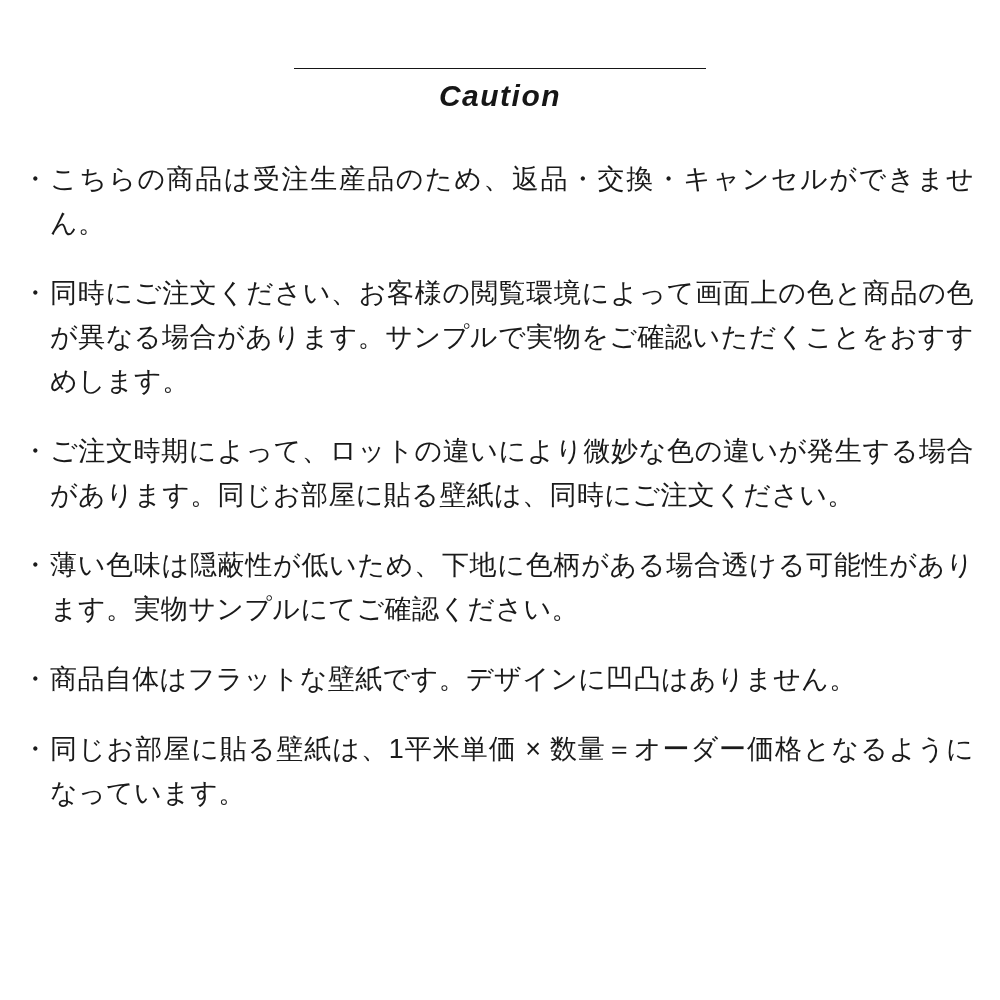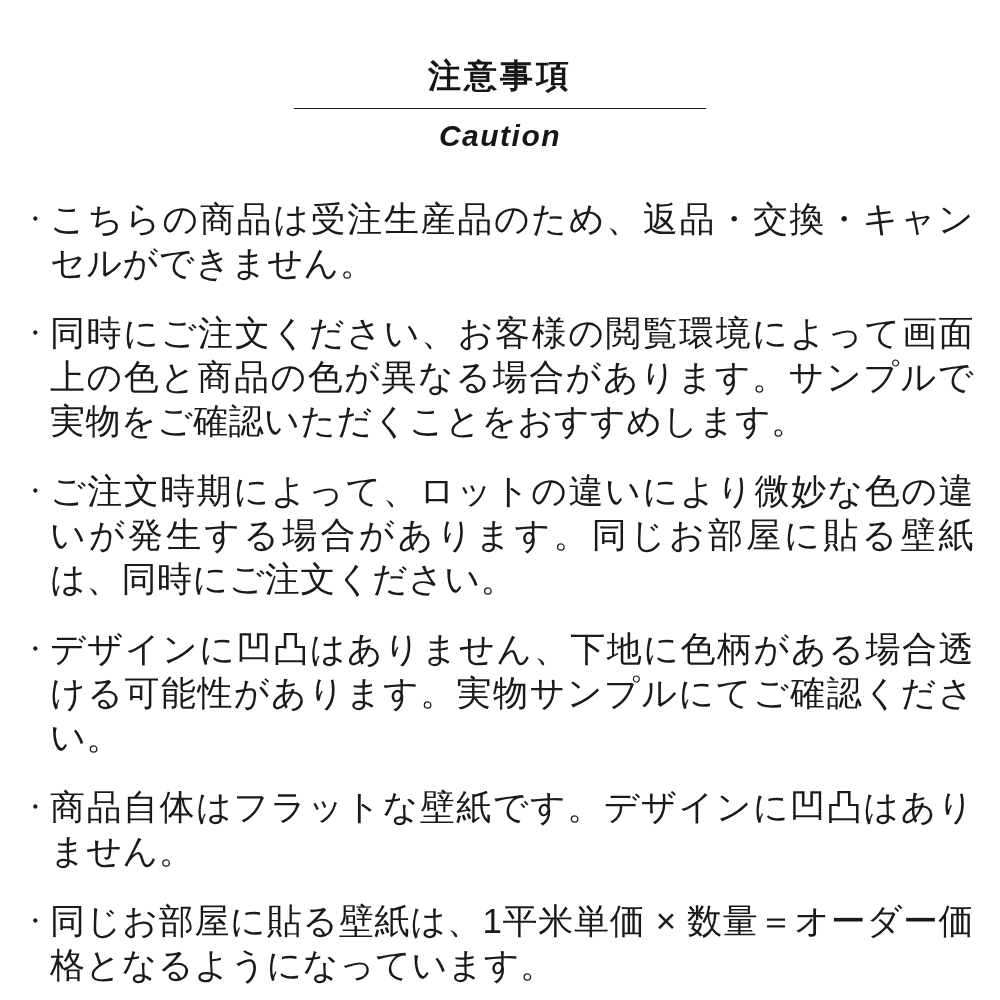--- a/index.html
+++ b/index.html
@@ -63,55 +63,54 @@
   .note-bullet {
     flex: 0 0 auto;
     width: 30px;
     font-size: 27px;
     line-height: 44px;
     text-align: center;
     color: #1a1a1a;
   }
   .note-text {
     flex: 1 1 auto;
-    font-size: 35px;
+    font-size: 27px;
     line-height: 44px;
     letter-spacing: 0.4px;
     color: #1a1a1a;
     text-align: justify;
     text-justify: inter-character;
   }
 </style>
 </head>
 <body>
 
 <div class="page">
 
   <div class="header">
-    <div class="title-ja">注意事項</div>
     <div class="title-rule"></div>
     <div class="title-en">Caution</div>
   </div>
 
   <ul class="notes">
     <li class="note-item">
       <span class="note-bullet">・</span>
       <span class="note-text">こちらの商品は受注生産品のため、返品・交換・キャンセルができません。</span>
     </li>
     <li class="note-item">
       <span class="note-bullet">・</span>
       <span class="note-text">同時にご注文ください、お客様の閲覧環境によって画面上の色と商品の色が異なる場合があります。サンプルで実物をご確認いただくことをおすすめします。</span>
     </li>
     <li class="note-item">
       <span class="note-bullet">・</span>
       <span class="note-text">ご注文時期によって、ロットの違いにより微妙な色の違いが発生する場合があります。同じお部屋に貼る壁紙は、同時にご注文ください。</span>
     </li>
     <li class="note-item">
       <span class="note-bullet">・</span>
-      <span class="note-text">デザインに凹凸はありません、下地に色柄がある場合透ける可能性があります。実物サンプルにてご確認ください。</span>
+      <span class="note-text">薄い色味は隠蔽性が低いため、下地に色柄がある場合透ける可能性があります。実物サンプルにてご確認ください。</span>
     </li>
     <li class="note-item">
       <span class="note-bullet">・</span>
       <span class="note-text">商品自体はフラットな壁紙です。デザインに凹凸はありません。</span>
     </li>
     <li class="note-item">
       <span class="note-bullet">・</span>
       <span class="note-text">同じお部屋に貼る壁紙は、1平米単価 × 数量＝オーダー価格となるようになっています。</span>
     </li>
   </ul>

